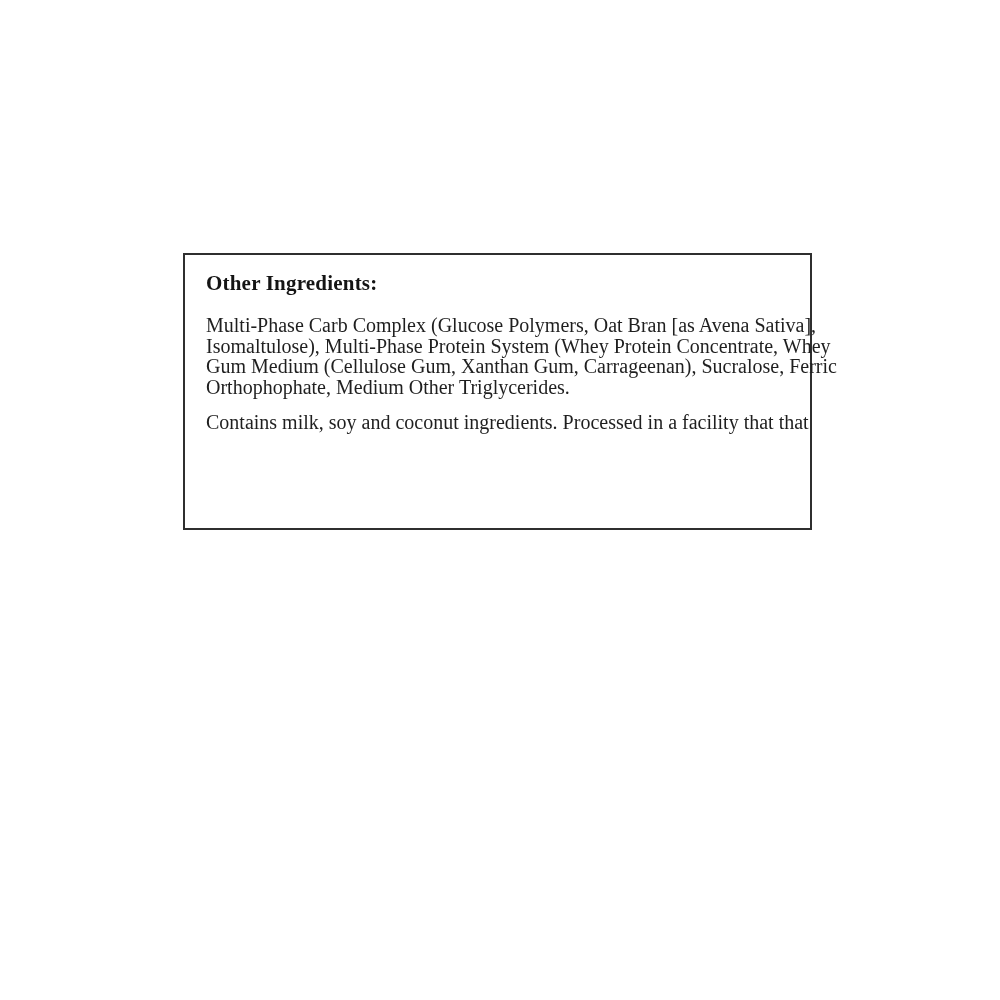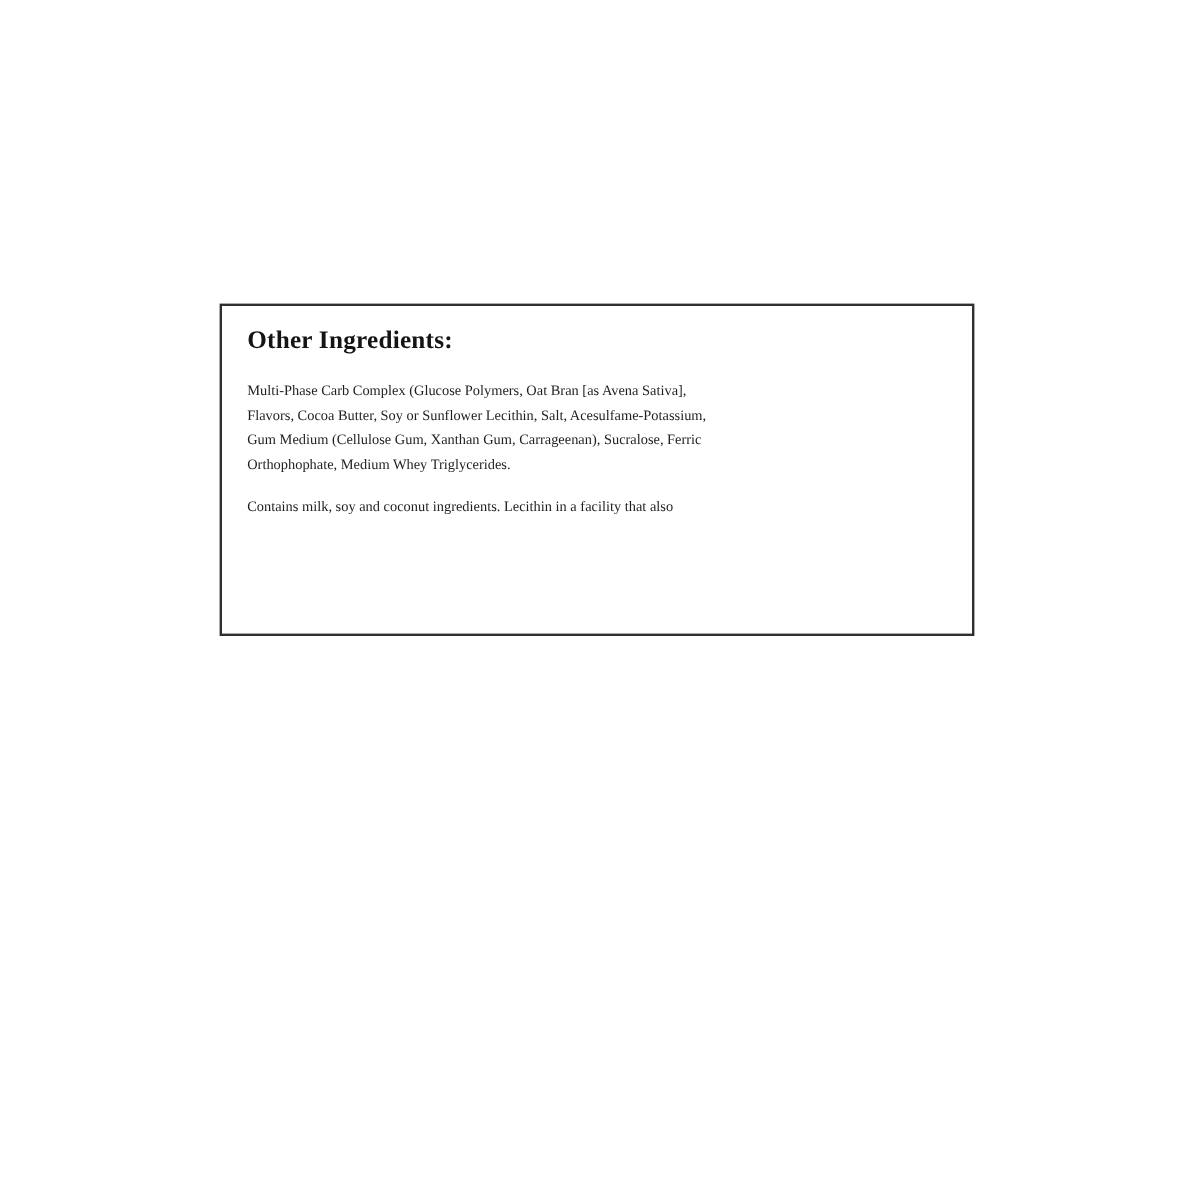--- a/index.html
+++ b/index.html
@@ -32,21 +32,21 @@
 
   .heading {
     font-size: 21px;
     line-height: 23px;
     font-weight: bold;
     color: var(--heading_color, #141414);
     letter-spacing: 0.2px;
   }
 
   .para {
-    font-size: 12px;
+    font-size: 20px;
     color: var(--text_color, #1f1f1f);
   }
 
   .para .line {
     display: block;
     line-height: 20.7px;
     white-space: nowrap;
   }
 
   .para.ingredients { margin-top: 20px; }
@@ -55,23 +55,23 @@
 </head>
 <body>
 
 <div class="page">
   <section class="panel">
 
     <h2 class="heading">Other Ingredients:</h2>
 
     <p class="para ingredients">
       <span class="line">Multi-Phase Carb Complex (Glucose Polymers, Oat Bran [as Avena Sativa],</span>
-      <span class="line">Flavors, Cocoa Butter, Soy or Sunflower Lecithin, Salt, Acesulfame-Potassium,</span>
+      <span class="line">Isomaltulose), Multi-Phase Protein System (Whey Protein Concentrate, Whey</span>
       <span class="line">Gum Medium (Cellulose Gum, Xanthan Gum, Carrageenan), Sucralose, Ferric</span>
-      <span class="line">Orthophophate, Medium Whey Triglycerides.</span>
+      <span class="line">Orthophophate, Medium Other Triglycerides.</span>
     </p>
 
     <p class="para allergen">
-      <span class="line">Contains milk, soy and coconut ingredients. Lecithin in a facility that also</span>
+      <span class="line">Contains milk, soy and coconut ingredients. Processed in a facility that that</span>
     </p>
 
   </section>
 </div>
 
 </body></html>

